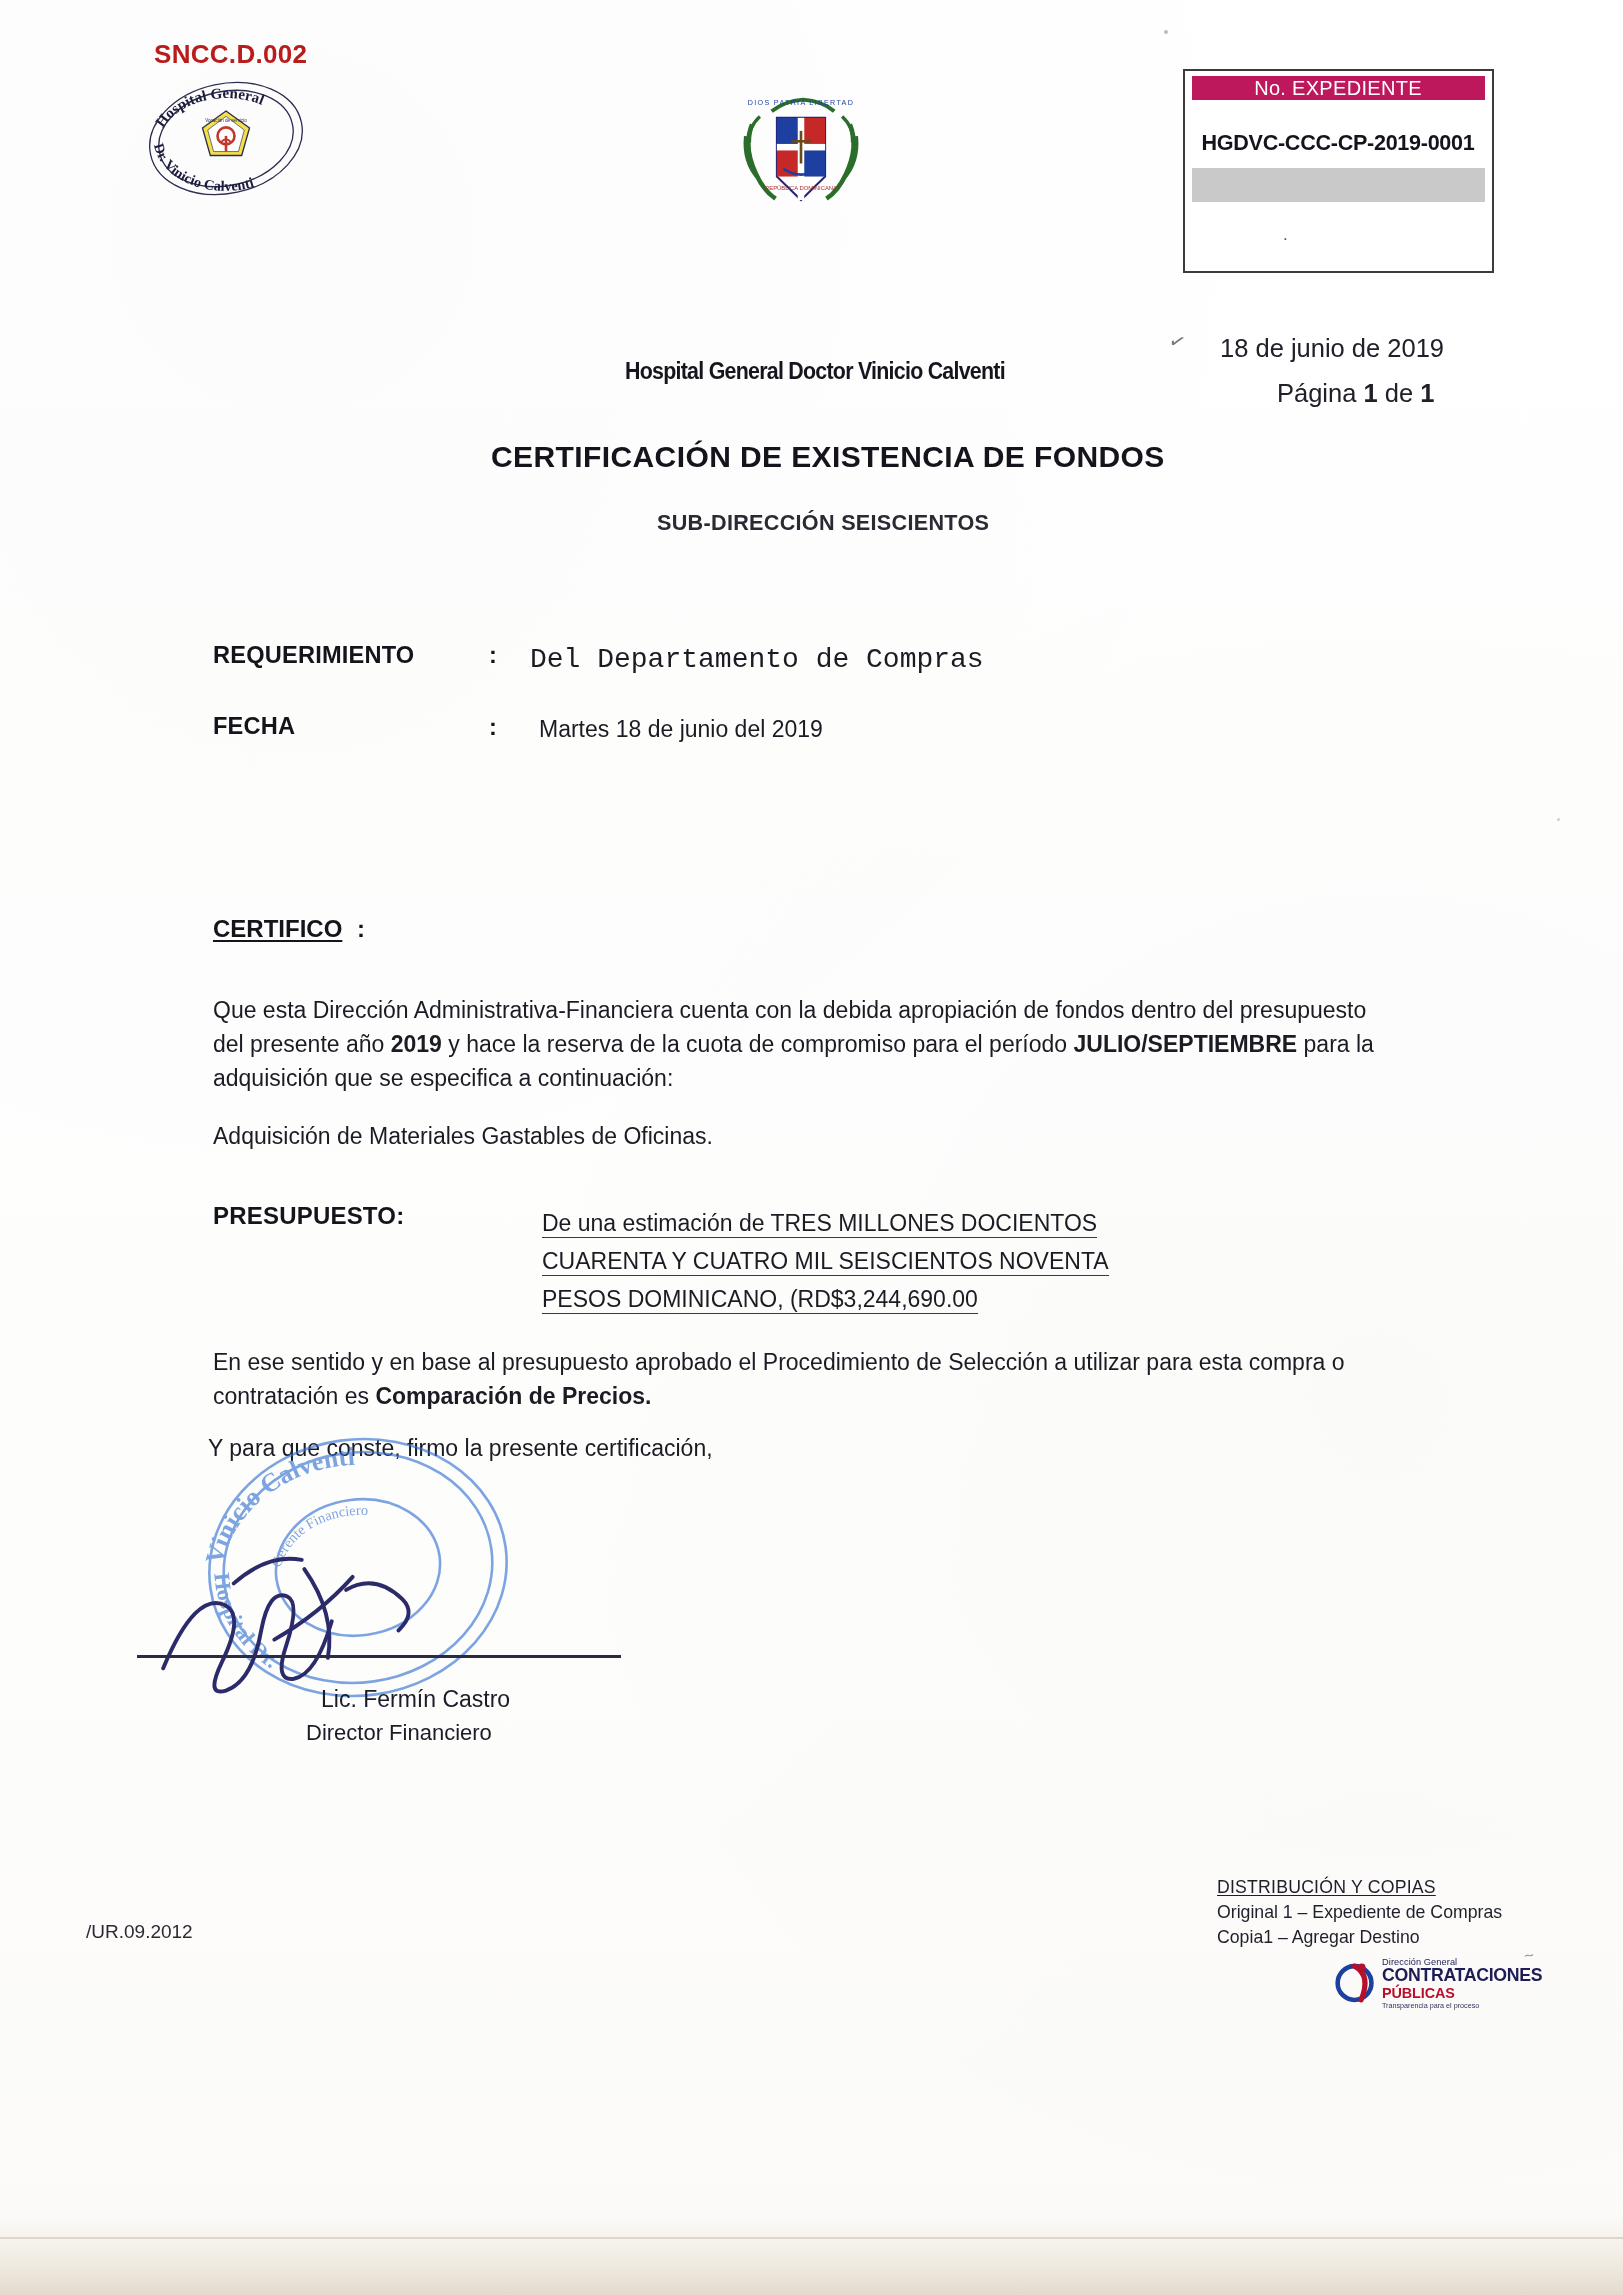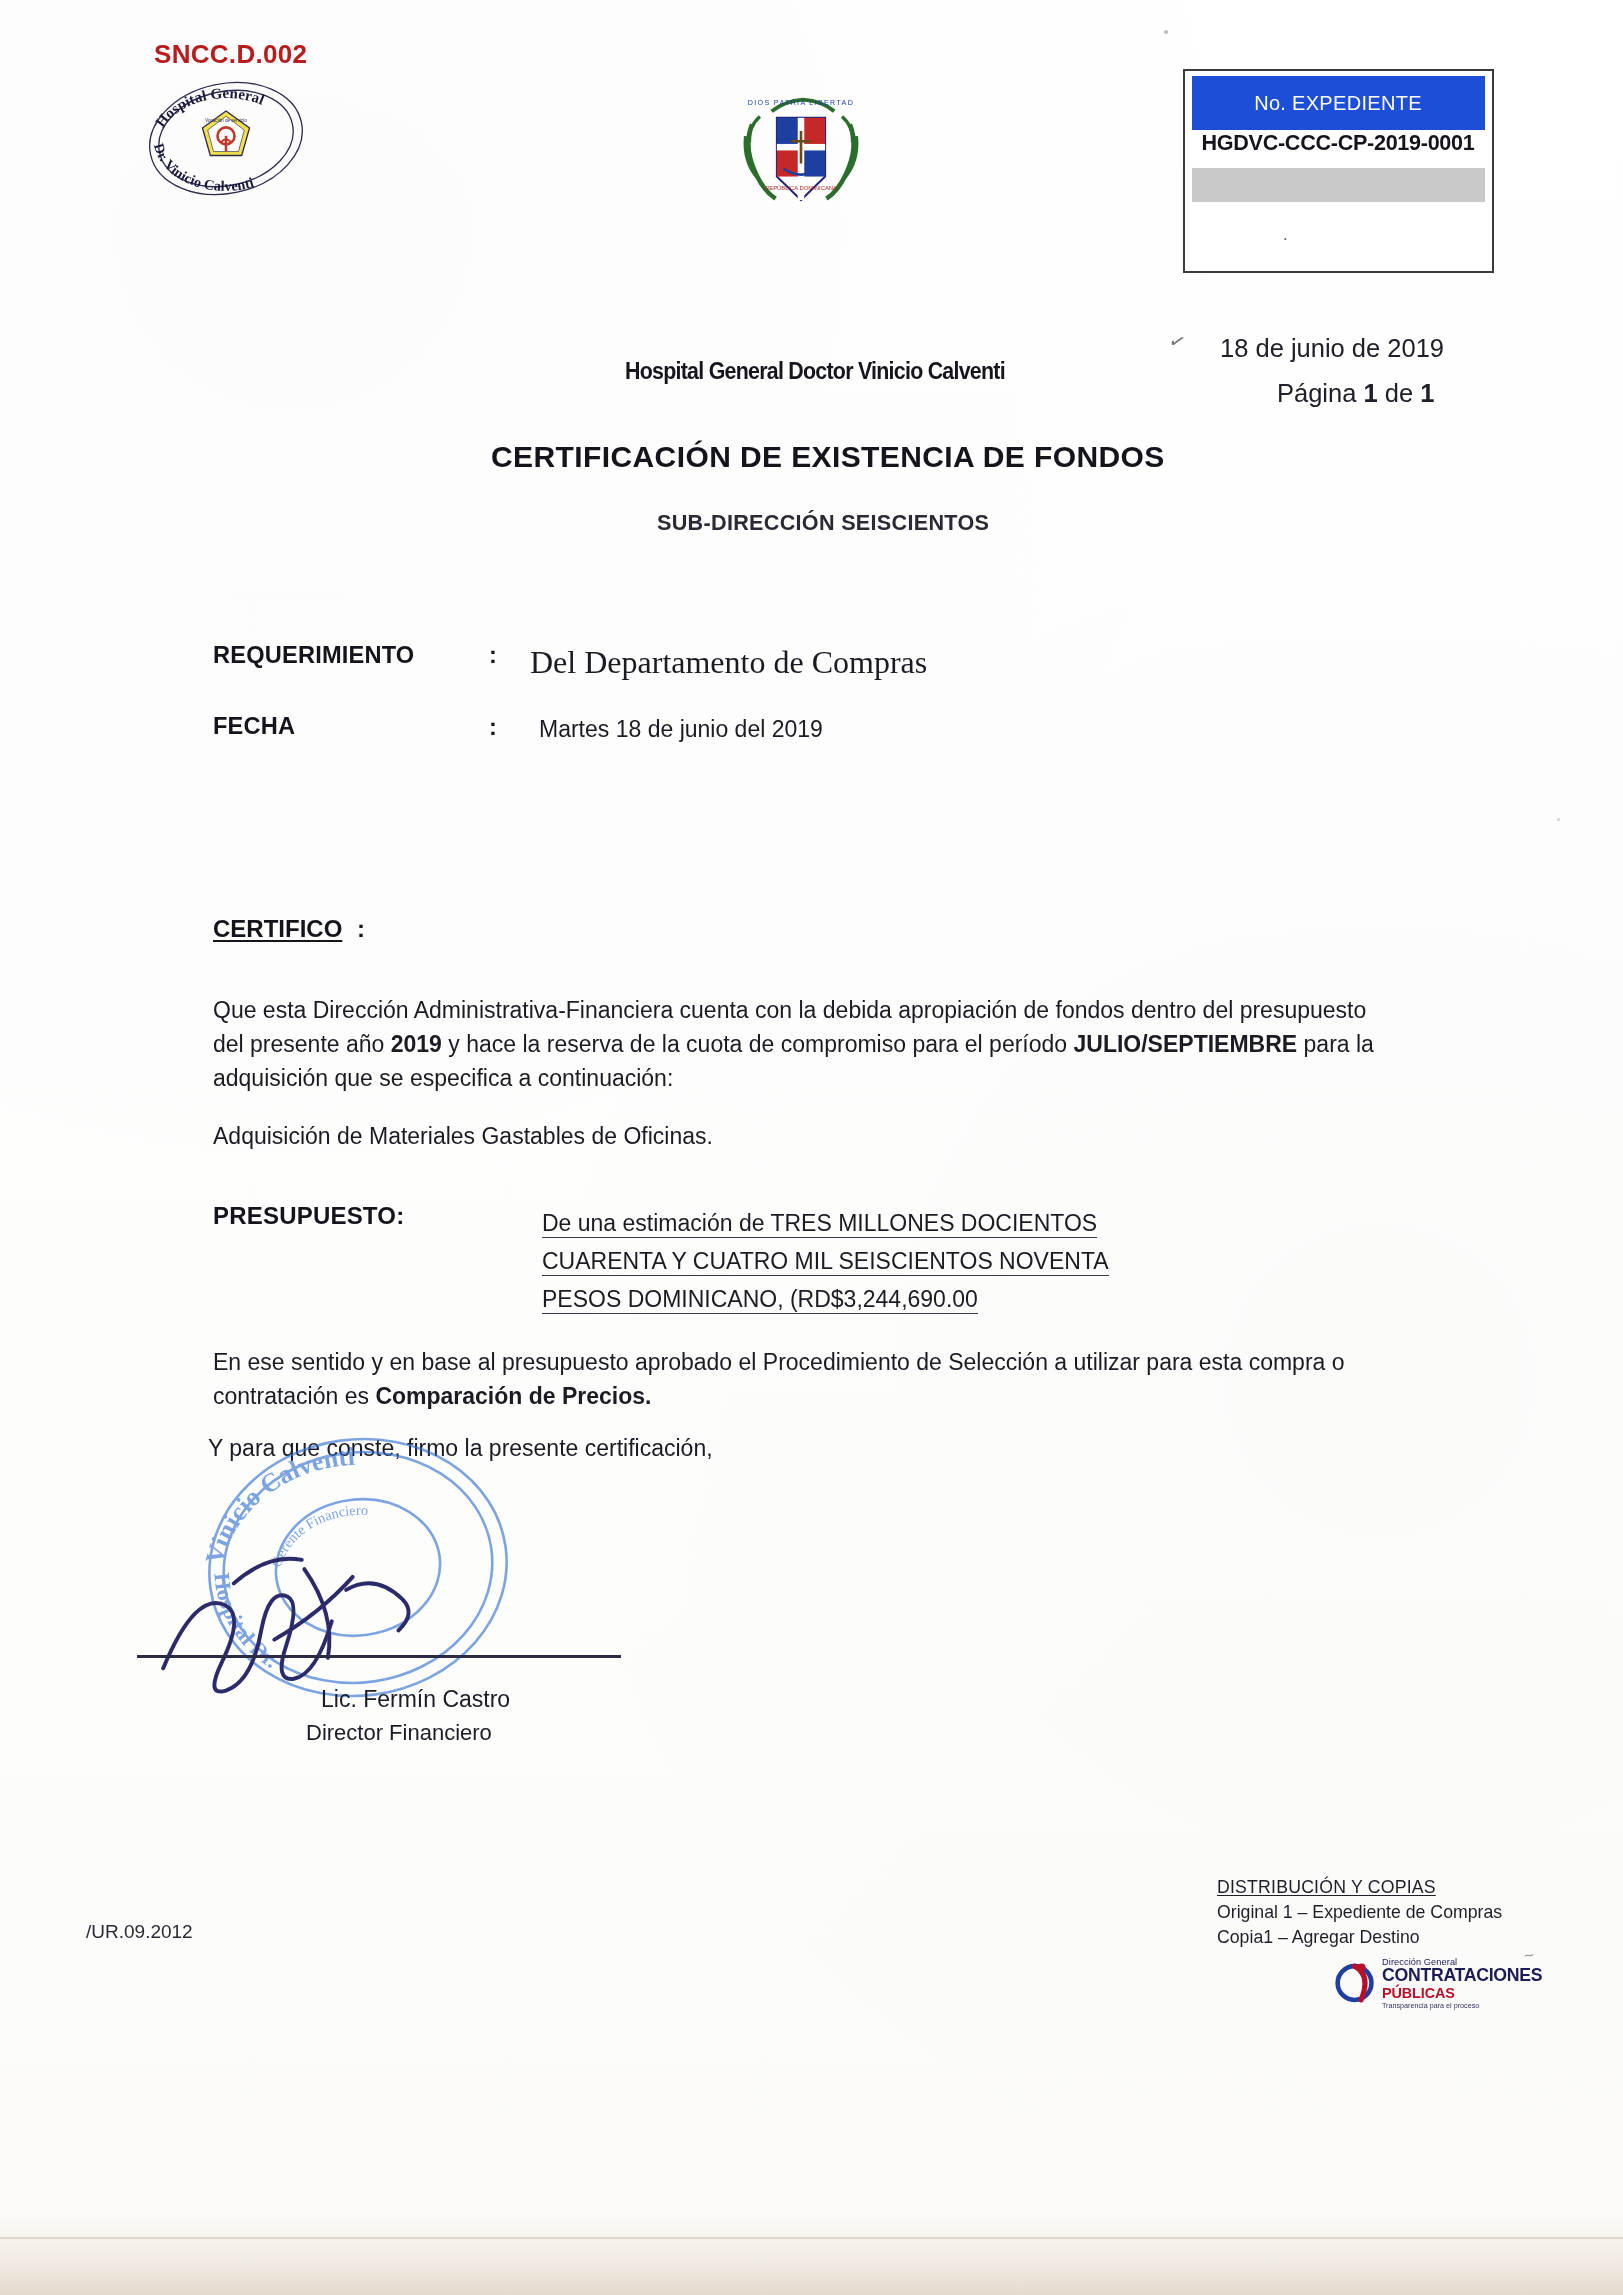--- a/index.html
+++ b/index.html
@@ -76,22 +76,22 @@
     width: 307px;
     height: 200px;
     border: 2px solid #3b3b3b;
     background: #ffffff;
   }
   .exp-head {
     position: absolute;
     left: 6.5px;
     top: 5.2px;
     width: 293px;
-    height: 54px;
-    background: #1d4ed8;
+    height: 24px;
+    background: #be185d;
     color: #ffffff;
     font-size: 20px;
     display: flex;
     align-items: center;
     justify-content: center;
     letter-spacing: 0.3px;
   }
   .exp-value {
     position: absolute;
     left: 6.5px;
@@ -190,22 +190,22 @@
     font-size: 23.6px;
     font-weight: bold;
     color: #14141c;
   }
   .field-value {
     position: absolute;
     font-size: 23px;
     color: #1b1b24;
   }
   .field-value.serif {
-    font-family: Liberation Serif, serif;
-    font-size: 32px;
+    font-family: Liberation Mono, monospace;
+    font-size: 28px;
   }
 
   .para {
     position: absolute;
     font-size: 23px;
     line-height: 34px;
     color: #1b1b24;
   }
   .para b { font-weight: bold; }
   .hl {

